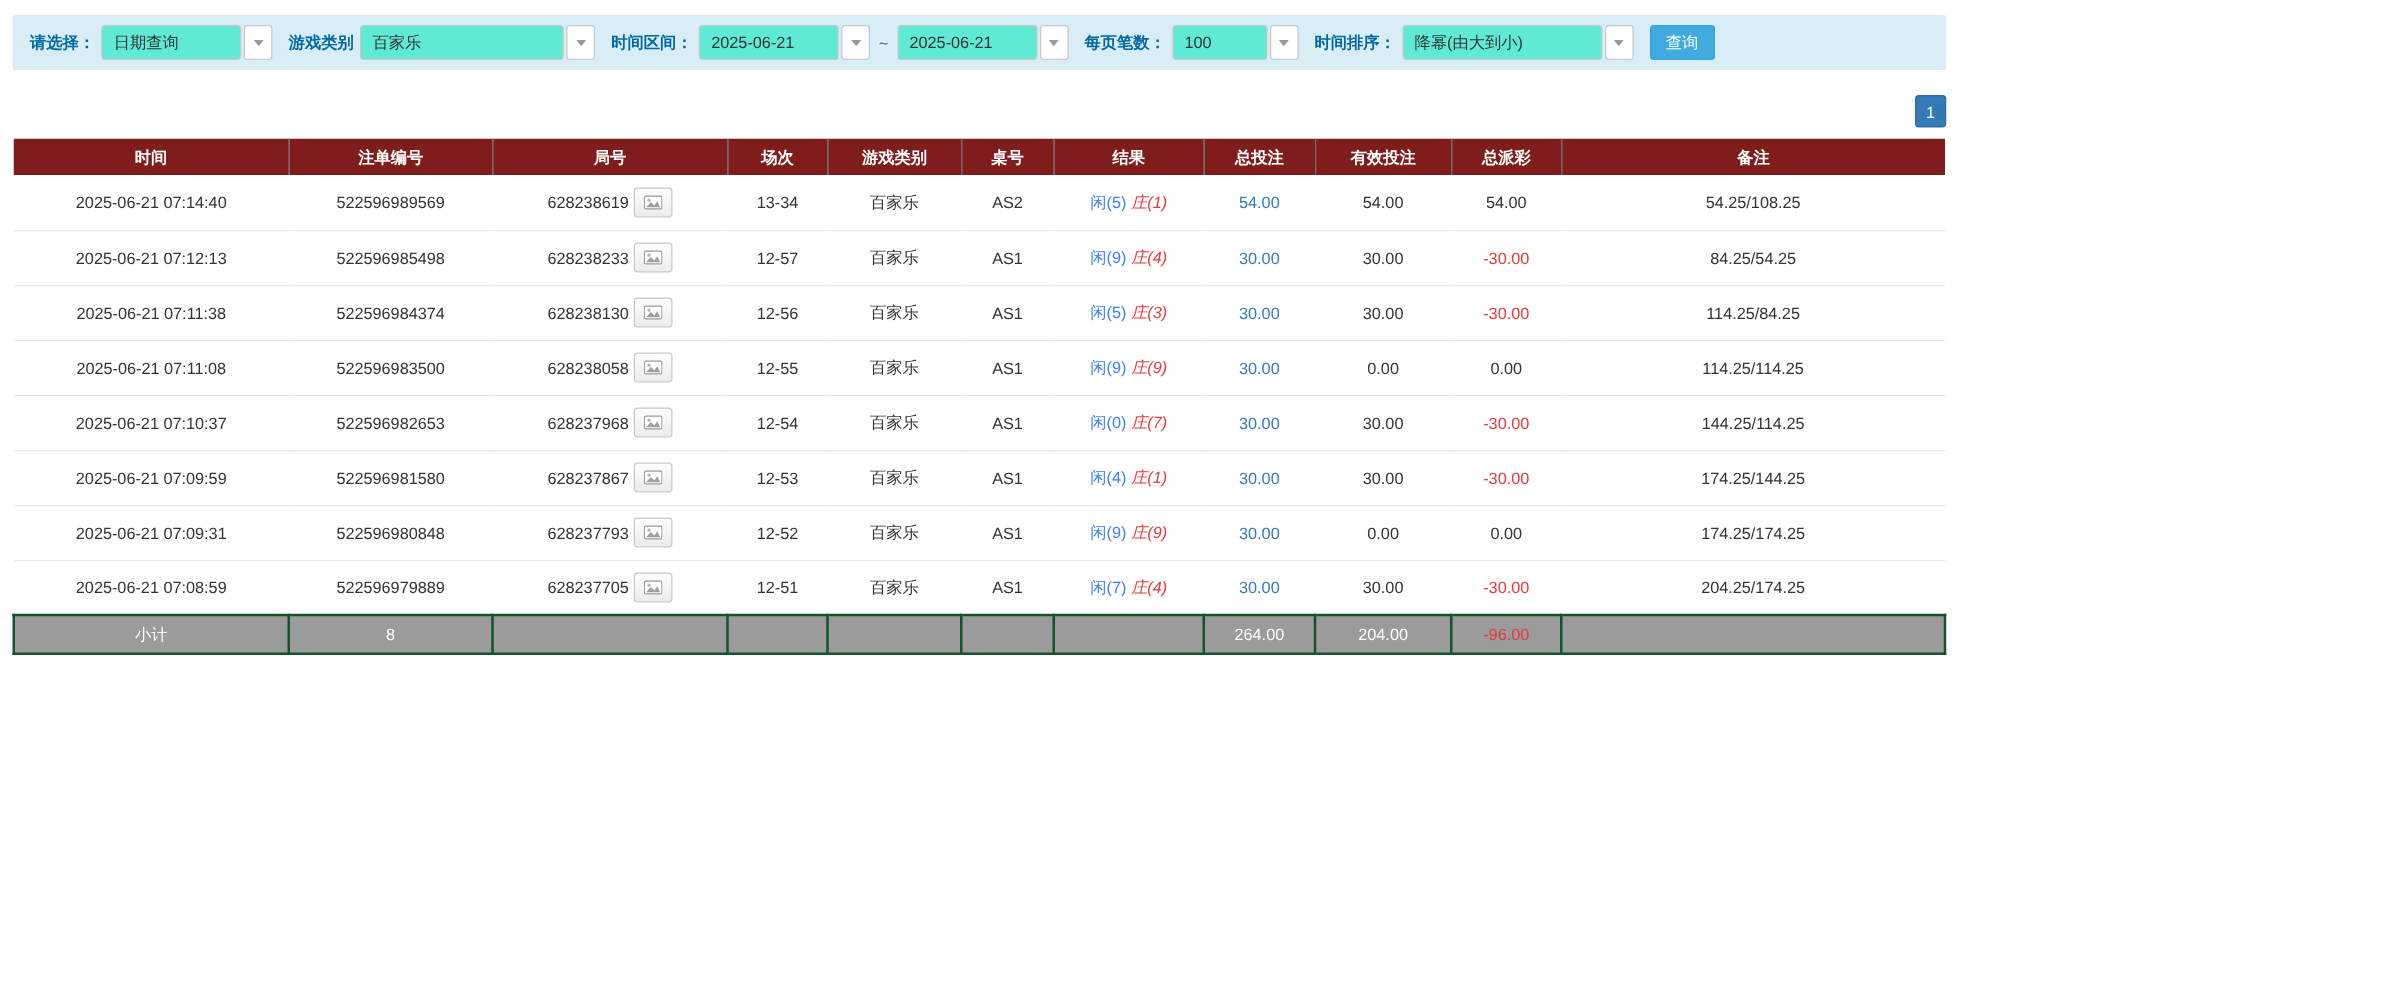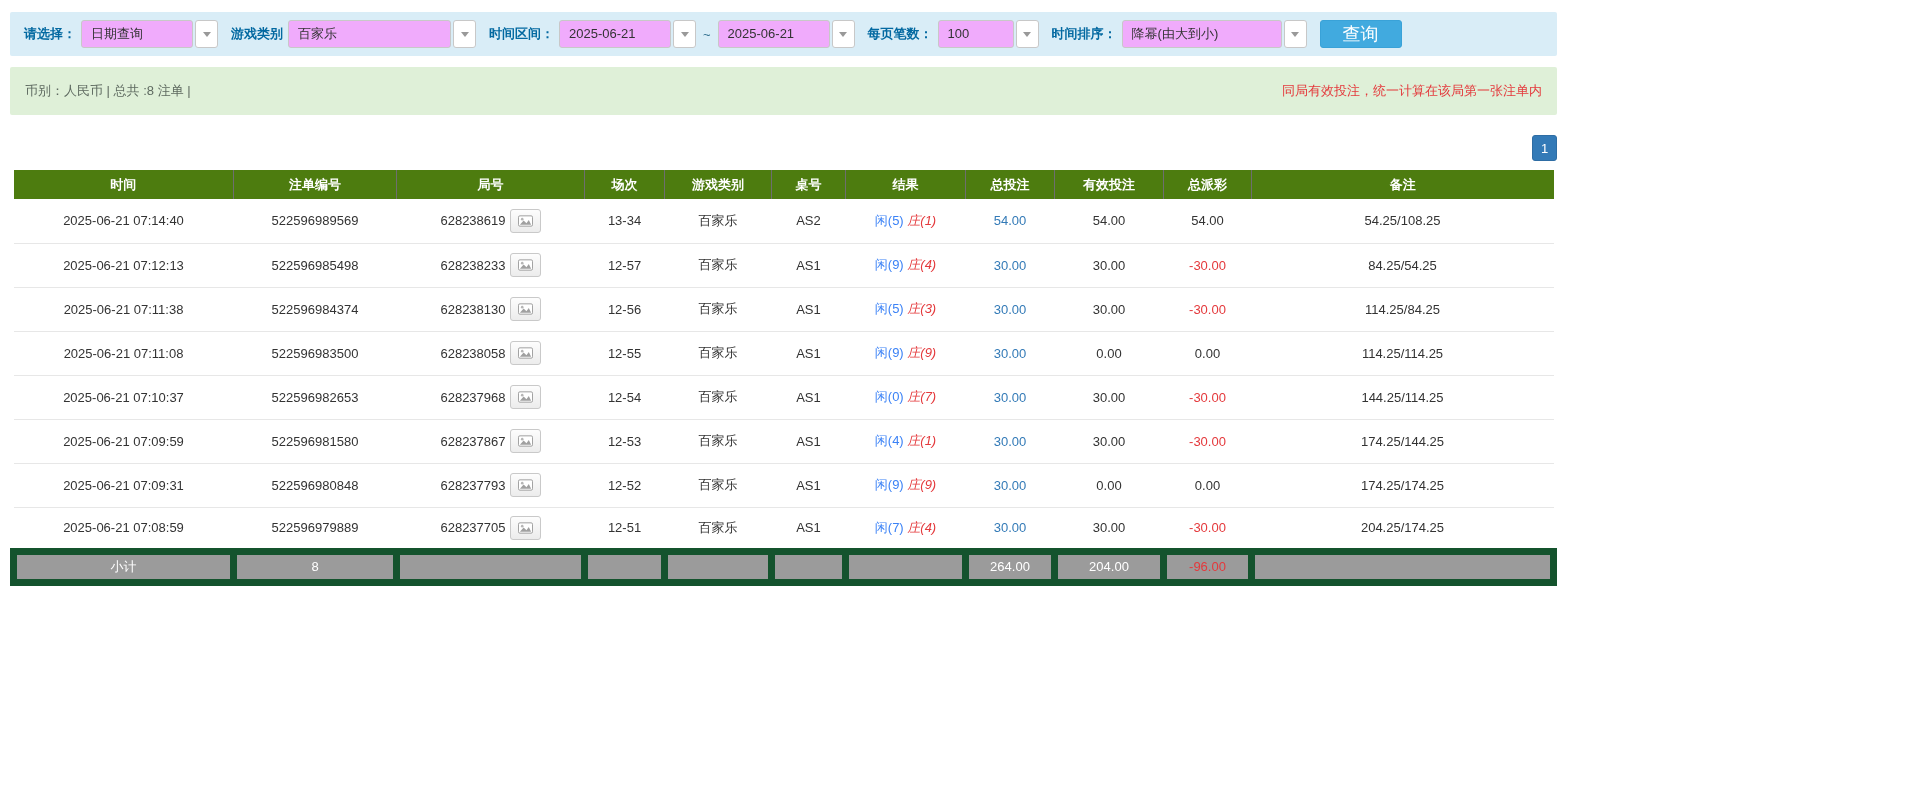--- a/index.html
+++ b/index.html
@@ -30,21 +30,21 @@
   }
   .f-label {
     color: #0369a1;
     font-weight: bold;
     white-space: nowrap;
     margin-left: 8px;
   }
   .f-label:first-child { margin-left: 0; }
   .dd { display: inline-flex; gap: 2px; align-items: center; }
   .dd-value {
-    background: #f0abfc;
+    background: #5eead4;
     border: 1px solid #c8c8c8;
     border-radius: 3px;
     height: 28px;
     line-height: 26px;
     padding: 0 9px;
     color: #333;
     cursor: pointer;
     overflow: hidden;
     white-space: nowrap;
   }
@@ -64,23 +64,23 @@
     border-left: 4px solid transparent;
     border-right: 4px solid transparent;
     border-top: 5px solid #999;
   }
   .tilde { color: #31708f; margin: 0 2px; }
   .search-btn {
     background: #41aadf;
     border: 1px solid #39a2d8;
     color: #fff;
     height: 28px;
-    padding: 0 22px;
+    padding: 0 12px;
     border-radius: 3px;
-    font-size: 18px;
+    font-size: 13px;
     margin-left: 8px;
     cursor: pointer;
     font-family: inherit;
   }
 
   
   .summary-bar {
     background: #dff0d8;
     margin-top: 11px;
     height: 48px;
@@ -113,21 +113,21 @@
   }
 
   
   table {
     width: 100%;
     border-collapse: collapse;
     table-layout: fixed;
     font-size: 13px;
   }
   thead th {
-    background: #4d7c0f;
+    background: #7f1d1d;
     color: #fff;
     font-weight: bold;
     height: 29px;
     text-align: center;
     border-right: 1px solid #6e6e6e;
   }
   thead th:last-child { border-right: none; }
   tbody td {
     text-align: center;
     height: 44px;
@@ -150,21 +150,21 @@
   .player { color: #3b82f6; }
   .banker { color: #e4393c; font-style: italic; }
   .blue-link { color: #337ab7; cursor: pointer; }
   .negative { color: #e4393c !important; }
 
   tfoot td {
     background: #9b9b9b;
     color: #fff;
     text-align: center;
     height: 31px;
-    border: 7px solid #14532d;
+    border: 2px solid #14532d;
     font-size: 13px;
   }
 </style>
 </head>
 <body>
 
 <div class="container">
 
 
   <div class="filter-bar">
@@ -211,24 +211,20 @@
     <div class="dd">
       <div class="dd-value" style="width:160px;">降幂(由大到小)</div>
       <button class="dd-caret">
           <span class="caret"></span>
         </button>
     </div>
 
     <button class="search-btn">查询</button>
   </div>
 
-  <div class="summary-bar">
-    <span class="summary-left">币别：人民币 | 总共 :8 注单 |</span>
-    <span class="summary-right">同局有效投注，统一计算在该局第一张注单内</span>
-  </div>
 
   <div class="pagination">
     <button class="page-btn">1</button>
   </div>
 
   <table>
     <colgroup>
       <col style="width:220px">
         <col style="width:163px">
         <col style="width:188px">

